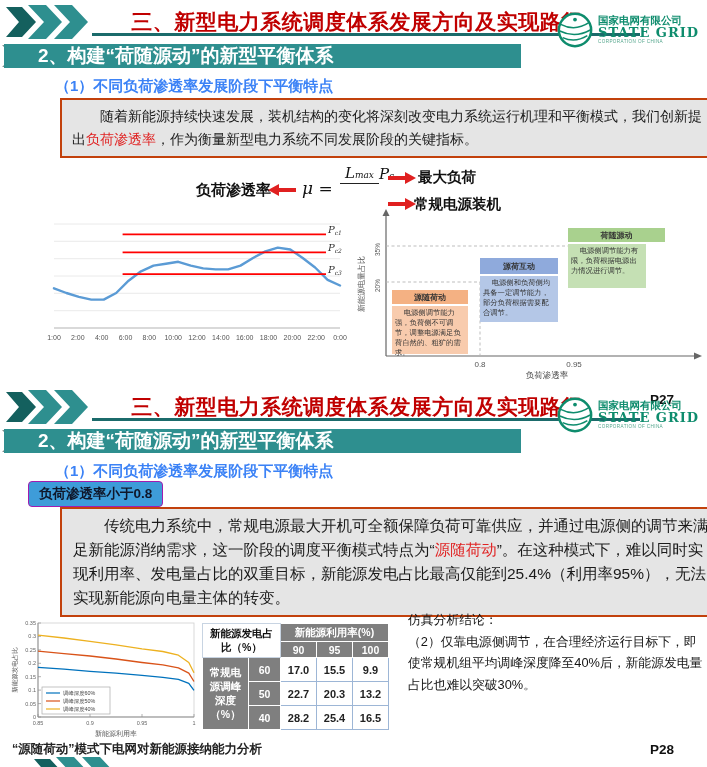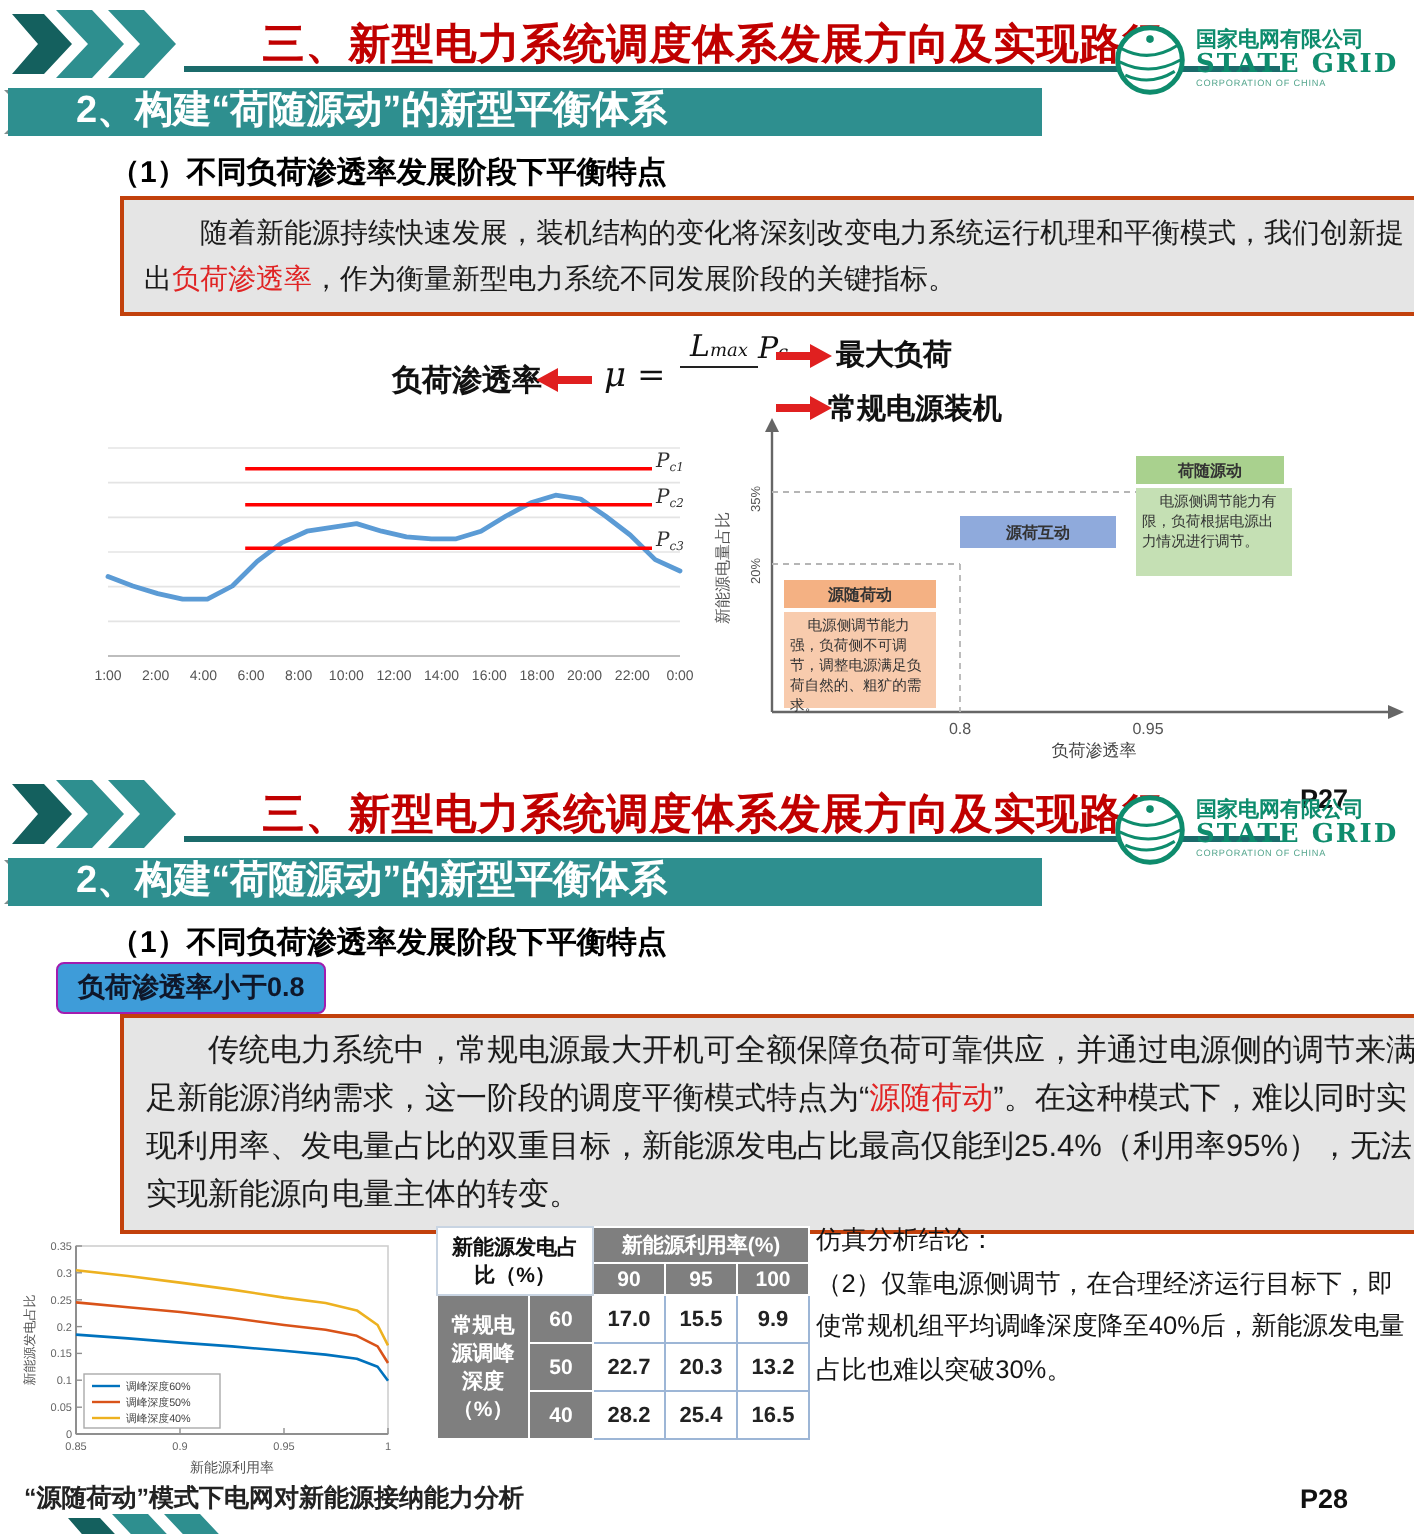--- a/index.html
+++ b/index.html
@@ -14,21 +14,21 @@
   .hdr-chevrons{left:6px;top:5px;}
   .hdr-title{left:92px;top:8px;width:530px;text-align:center;font-size:21px;font-weight:bold;color:#c00000;letter-spacing:.5px;white-space:nowrap;}
   .hdr-line{left:92px;top:33px;width:548px;height:3px;background:#1b6b6b;}
   .logo{left:556px;top:11px;display:flex;align-items:center;gap:4px;}
   .logo-text{line-height:1.06;}
   .logo-cn{font-size:10.5px;font-weight:bold;color:#0e8c6d;white-space:nowrap;}
   .logo-en{font-family:"DejaVu Serif","Liberation Serif",serif;font-size:13px;font-weight:bold;color:#0e8c6d;letter-spacing:1px;white-space:nowrap;}
   .logo-sub{font-size:4.6px;color:#55a68d;letter-spacing:.4px;white-space:nowrap;}
   .banner{left:4px;top:44px;width:517px;height:24px;background:#2e8f8f;color:#fff;font-size:19px;font-weight:bold;line-height:24px;padding-left:34px;box-sizing:border-box;white-space:nowrap;}
   .banner-arrow{left:2px;top:45px;}
-  .subhead{left:55px;top:77px;font-size:15px;font-weight:bold;color:#000000;white-space:nowrap;}
+  .subhead{left:55px;top:77px;font-size:15px;font-weight:bold;color:#3b82f6;white-space:nowrap;}
 
   
   .gbox{border:2px solid #c2410c;background:#e5e5e5;box-sizing:border-box;color:#1b1b1b;margin-left:32px;}
   .gbox p{margin:0;text-indent:2em;}
   #box1{left:28px;top:98px;width:662px;padding:5px 10px;font-size:14px;line-height:23px;}
   #box2{left:28px;top:122px;width:666px;padding:5px 11px;font-size:15.5px;line-height:24px;}
   .red{color:#e02424;}
 
   
   .f-label{left:196px;top:181px;font-size:15px;font-weight:600;color:#111;}
@@ -50,21 +50,21 @@
   .stg-title{position:absolute;font-size:8px;font-weight:bold;color:#333;display:flex;align-items:center;justify-content:center;}
   .stg-body{position:absolute;font-size:7.3px;line-height:1.38;color:#333;padding:2px 3px;box-sizing:border-box;text-indent:1.2em;}
   .dia-ylabel{left:356px;top:312px;font-size:8px;color:#555;transform:rotate(-90deg);transform-origin:0 0;white-space:nowrap;}
   .page-num{left:650px;font-size:13.5px;font-weight:bold;color:#111;}
   #page1{top:360px;margin-top:32px;} #page2{top:357px;}
 
   
   .badge{left:28px;top:96px;background:#3e9cd9;border:1px solid #a21caf;border-radius:4px;color:#0f172a;font-weight:bold;font-size:13.5px;padding:3px 10px;white-space:nowrap;}
   #cap-chart{left:8px;top:228px;}
   .cap-caption{left:12px;top:356px;font-size:12.5px;font-weight:bold;color:#222;white-space:nowrap;}
-  #sim-table{left:202px;top:228px;border-collapse:collapse;margin-left:16px;}
+  #sim-table{left:202px;top:238px;border-collapse:collapse;}
   #sim-table td{text-align:center;vertical-align:middle;box-sizing:border-box;padding:0 2px;}
   .t-corner{background:#fff;font-weight:bold;font-size:10.5px;color:#111;border:1px solid #c8d4e2;}
   .t-hdr{background:#7f7f7f;color:#fff;font-size:10.5px;font-weight:bold;border:1px solid #fff;}
   .t-data{background:#fff;font-size:11px;font-weight:600;color:#222;border:1px solid #9db6d6;}
   .conclusion{left:408px;top:224px;width:298px;font-size:12.8px;line-height:21.5px;color:#151515;}
   .conclusion p{margin:0;}
   #bottom-chevrons{position:absolute;left:34px;top:757px;width:130px;height:10px;overflow:hidden;}
 </style>
 </head>
 <body>
@@ -163,21 +163,22 @@
         <line class="dash" x1="108" y1="74" x2="108" y2="148"></line>
         <text x="108" y="159" font-size="8" fill="#555" text-anchor="middle">0.8</text>
         <text x="202" y="159" font-size="8" fill="#555" text-anchor="middle">0.95</text>
         <text x="175" y="170" font-size="8.5" fill="#444" text-anchor="middle">负荷渗透率</text>
         <text transform="translate(8 48) rotate(-90)" font-size="6.5" fill="#555">35%</text>
         <text transform="translate(8 84) rotate(-90)" font-size="6.5" fill="#555">20%</text>
       </svg>
       <div class="stg-title" style="left: 20px; top: 82px; width: 76px; height: 14px; background: rgb(244, 177, 131);">源随荷动</div>
       <div class="stg-body" style="left: 20px; top: 98px; width: 76px; height: 48px; background: rgb(248, 203, 173);">电源侧调节能力强，负荷侧不可调节，调整电源满足负荷自然的、粗犷的需求。</div>
       <div class="stg-title" style="left: 108px; top: 50px; width: 78px; height: 16px; background: rgb(143, 170, 220);">源荷互动</div>
-      <div class="stg-title" style="left: 196px; top: 20px; width: 74px; height: 14px; background: rgb(169, 209, 142);">荷随源动</div>
+      <div class="stg-body" style="left: 108px; top: 68px; width: 78px; height: 46px; background: rgb(180, 199, 231);">电源侧和负荷侧均具备一定调节能力，部分负荷根据需要配合调节。</div>
+      <div class="stg-title" style="left: 196px; top: 20px; width: 97px; height: 14px; background: rgb(169, 209, 142);">荷随源动</div>
       <div class="stg-body" style="left: 196px; top: 36px; width: 78px; height: 44px; background: rgb(197, 224, 180);">电源侧调节能力有限，负荷根据电源出力情况进行调节。</div>
     </div>
     <div class="abs dia-ylabel">新能源电量占比</div>
 
     <div class="abs page-num" id="page1">P27</div>
   </div>
 
   <div class="slide" id="slide2">
     <svg class="abs hdr-chevrons" width="86" height="34" viewBox="0 0 86 34">
       <polygon points="0,2 16,2 30,17 16,32 0,32 13,17" fill="#14605e"></polygon>

